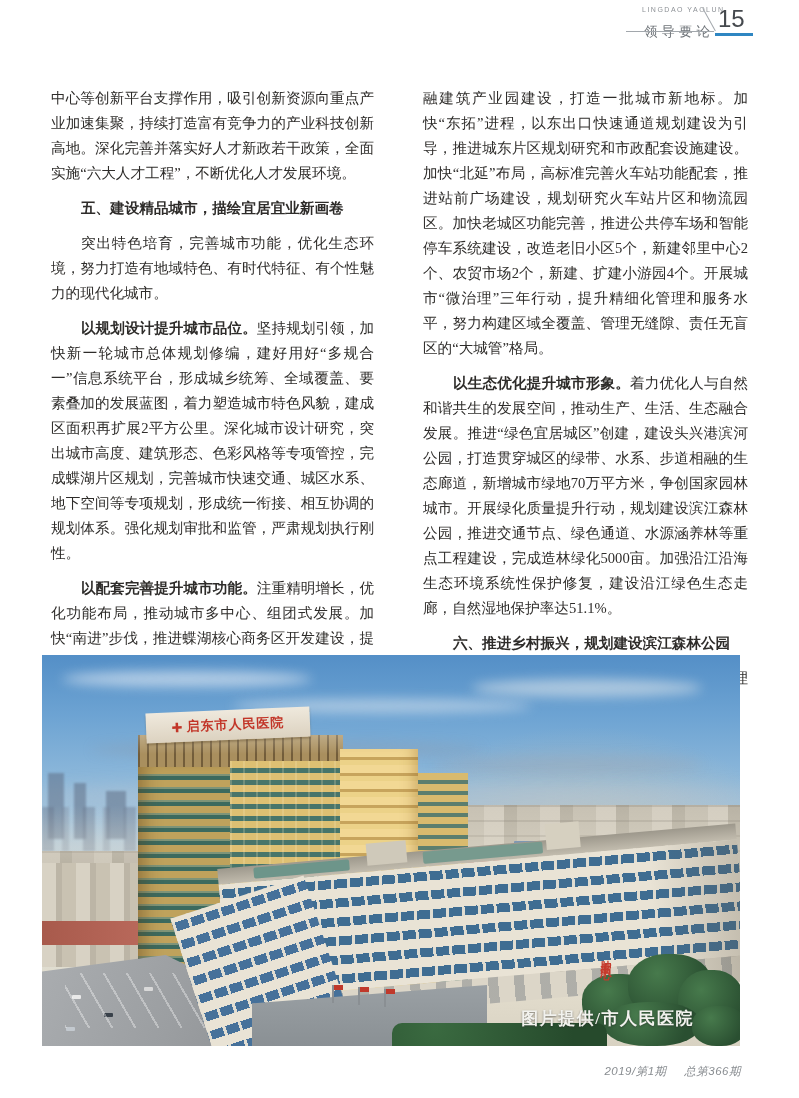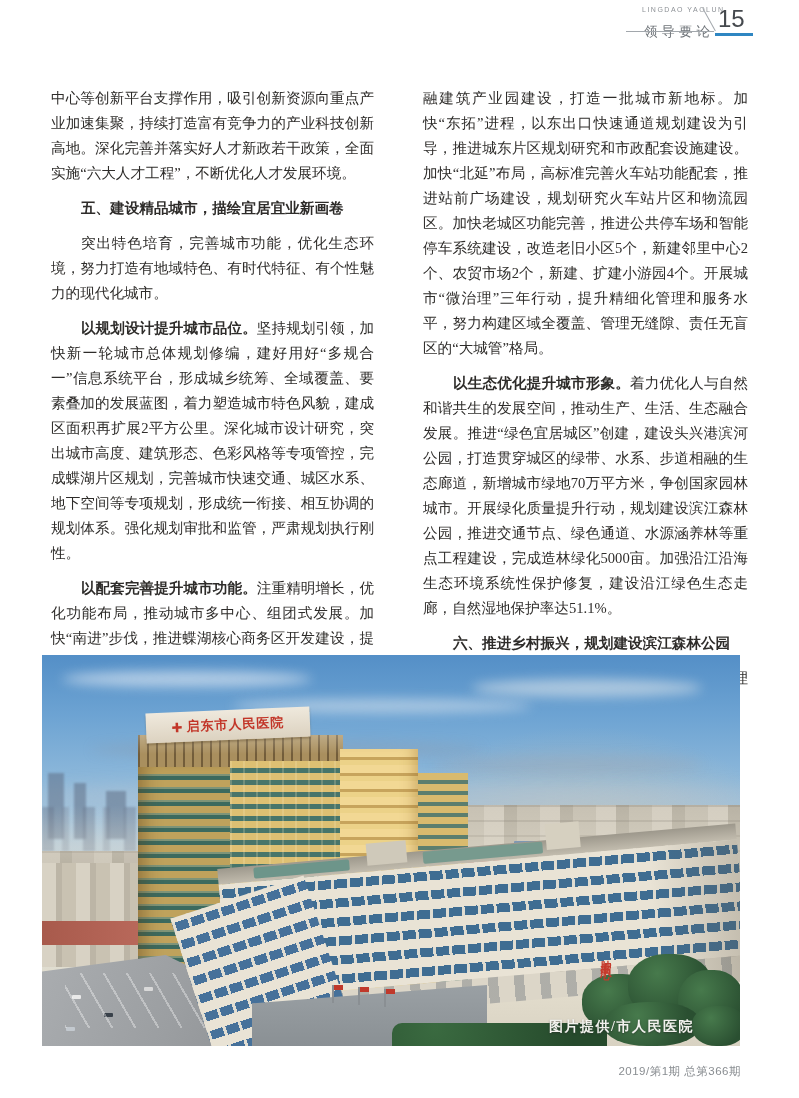--- a/index.html
+++ b/index.html
@@ -136,27 +136,27 @@
   .car{width:9px;height:4px;border-radius:1px;}
   .car1{left:30px;top:40px;background:#e9e9e9;}
   .car2{left:62px;top:58px;background:#39414a;}
   .car3{left:102px;top:32px;background:#d9d9d9;}
   .car4{left:24px;top:72px;background:#c3c9cf;}
   .lb{left:0;top:208px;width:96px;height:104px;
     background:repeating-linear-gradient(90deg,#d8d2c4 0 14px,#bcb5a6 14px 20px,#c9c2b2 20px 34px);}
   .lb-red{left:0;top:58px;width:96px;height:24px;background:linear-gradient(90deg,#a85a4c,#b8685a);filter:blur(.5px);}
   .haze{left:0;top:150px;width:100%;height:84px;
     background:linear-gradient(180deg,rgba(228,222,206,0),rgba(228,222,206,.35) 50%,rgba(228,222,206,0));}
-  .caption{right:46px;bottom:10px;font-size:14px;font-weight:bold;color:#f2f2ee;
+  .caption{right:46px;bottom:16px;font-size:17px;font-weight:bold;color:#f2f2ee;
     letter-spacing:1.5px;text-shadow:0 1px 2px rgba(40,40,40,.55);z-index:9;white-space:nowrap;}
 
   
   .footer{position:absolute;top:1064px;right:58px;font-size:11.5px;color:#898d91;
     letter-spacing:.5px;font-family:"Liberation Sans",sans-serif;}
-  .footer span{margin-left:0;}
+  .footer span{margin-left:14px;font-style:italic;}
 </style>
 </head>
 <body>
 
 <div class="masthead">
   <div class="m-en">LINGDAO YAOLUN</div>
   <div class="m-cn">领导要论</div>
   <div class="m-hline"></div>
   <div class="m-slash"></div>
   <div class="m-num">15</div>

